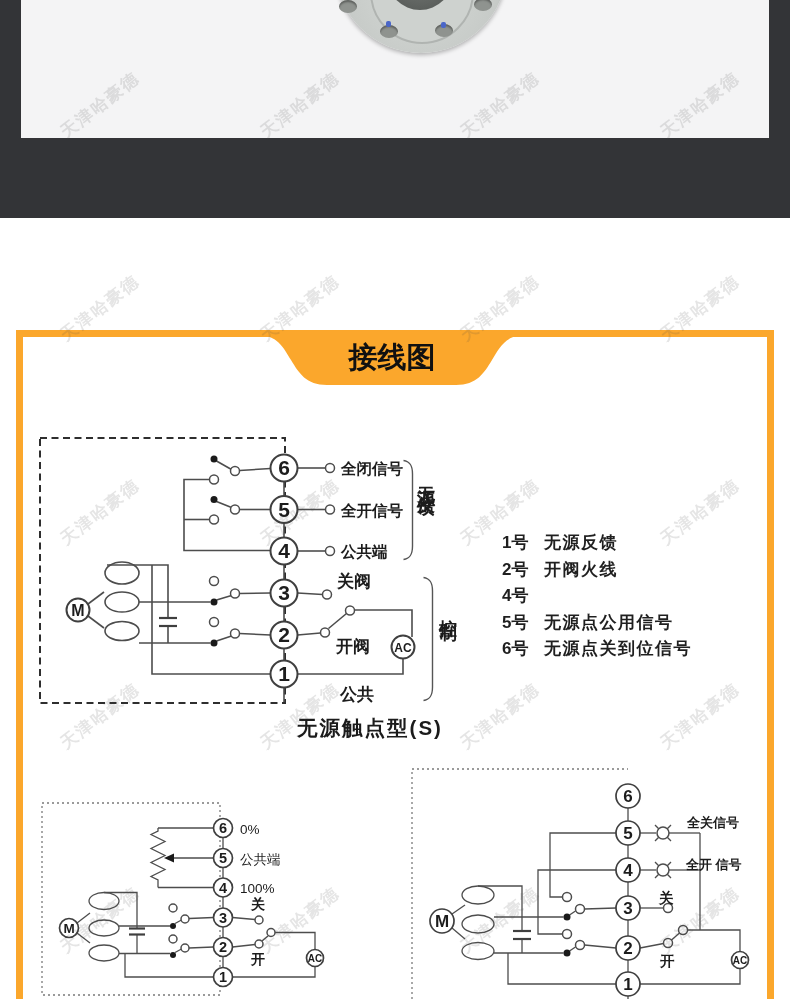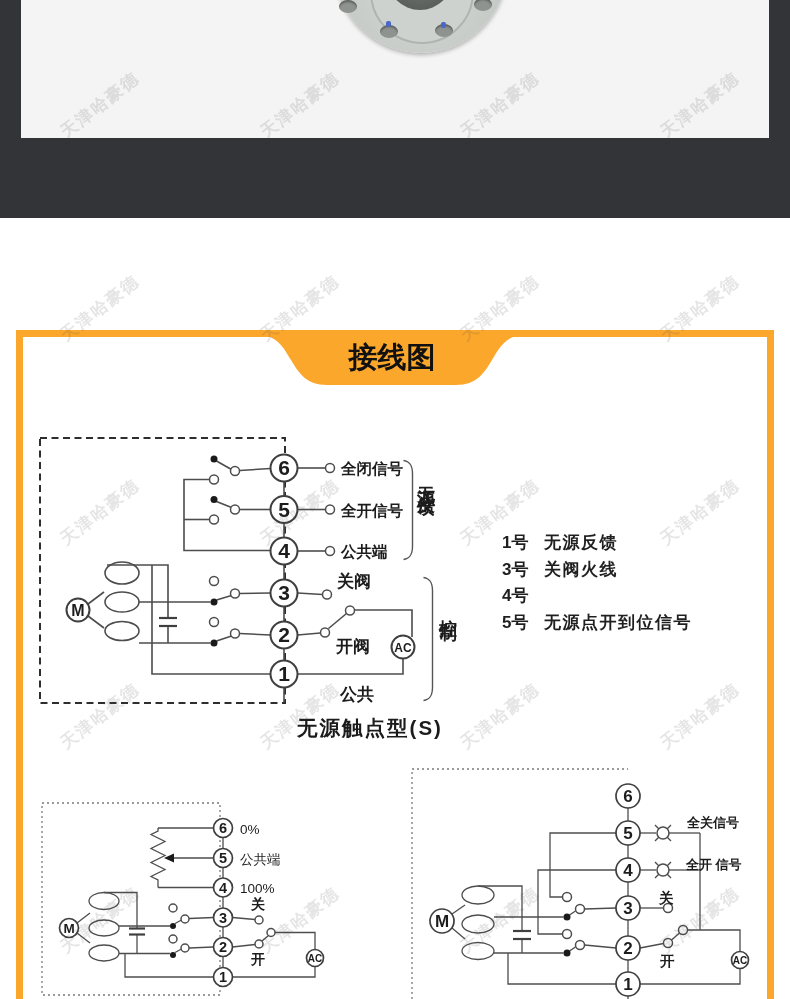--- a/index.html
+++ b/index.html
@@ -352,29 +352,33 @@
 
   <div class="vtext" style="left:414px; top:472px;">无源反馈</div>
   <div class="vtext" style="left:436px; top:604px;">控制</div>
 
   <div class="legend">
     <div class="legend-row">
       <span class="legend-num">1号</span>
       <span class="legend-desc">无源反馈</span>
     </div>
     <div class="legend-row">
-      <span class="legend-num">3号</span>
-      <span class="legend-desc">关阀火线</span>
+      <span class="legend-num">2号</span>
+      <span class="legend-desc">开阀火线</span>
     </div>
     <div class="legend-row">
       <span class="legend-num">4号</span>
     </div>
     <div class="legend-row">
       <span class="legend-num">5号</span>
-      <span class="legend-desc">无源点开到位信号</span>
+      <span class="legend-desc">无源点公用信号</span>
+    </div>
+    <div class="legend-row">
+      <span class="legend-num">6号</span>
+      <span class="legend-desc">无源点关到位信号</span>
     </div>
   </div>
 
   <div class="caption">无源触点型(S)</div>
 
   <div class="watermark-layer">
       <span class="wm" style="left: 100px; top: 105px;">天津哈豪德</span>
       <span class="wm" style="left: 300px; top: 105px;">天津哈豪德</span>
       <span class="wm" style="left: 500px; top: 105px;">天津哈豪德</span>
       <span class="wm" style="left: 700px; top: 105px;">天津哈豪德</span>

